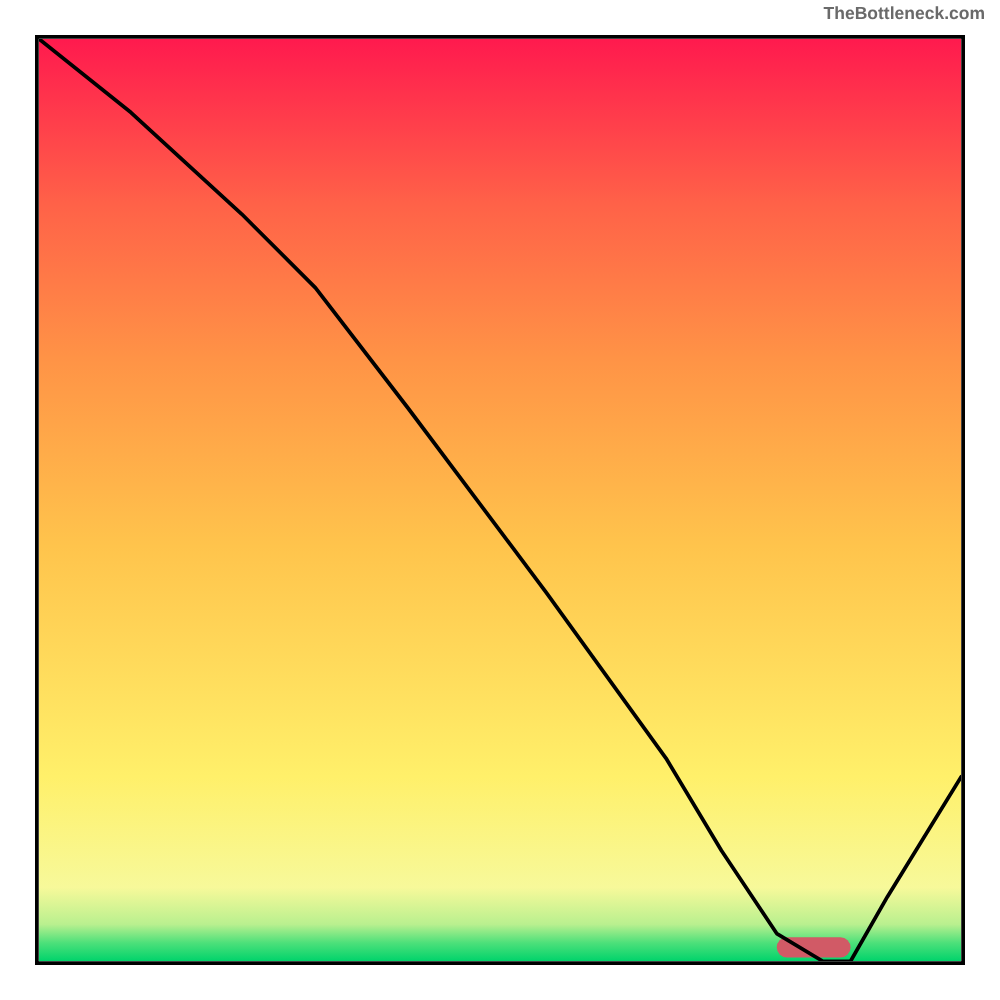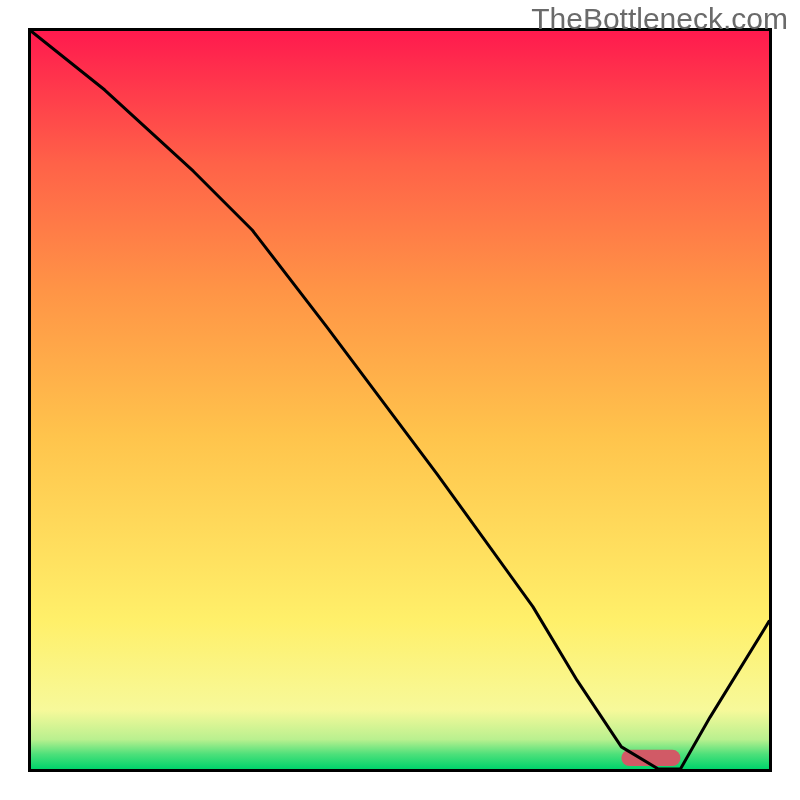--- a/index.html
+++ b/index.html
@@ -12,22 +12,22 @@
   }
   .container {
     position: relative;
     width: 800px;
     height: 800px;
   }
   .watermark {
     position: absolute;
     top: 2px;
     right: 12px;
-    font-size: 30px;
-    font-weight: normal;
+    font-size: 14px;
+    font-weight: bold;
     color: #6a6a6a;
     z-index: 10;
   }
   .chart-frame {
     position: absolute;
     left: 28px;
     top: 28px;
     width: 744px;
     height: 744px;
     border: 3px solid #000;

